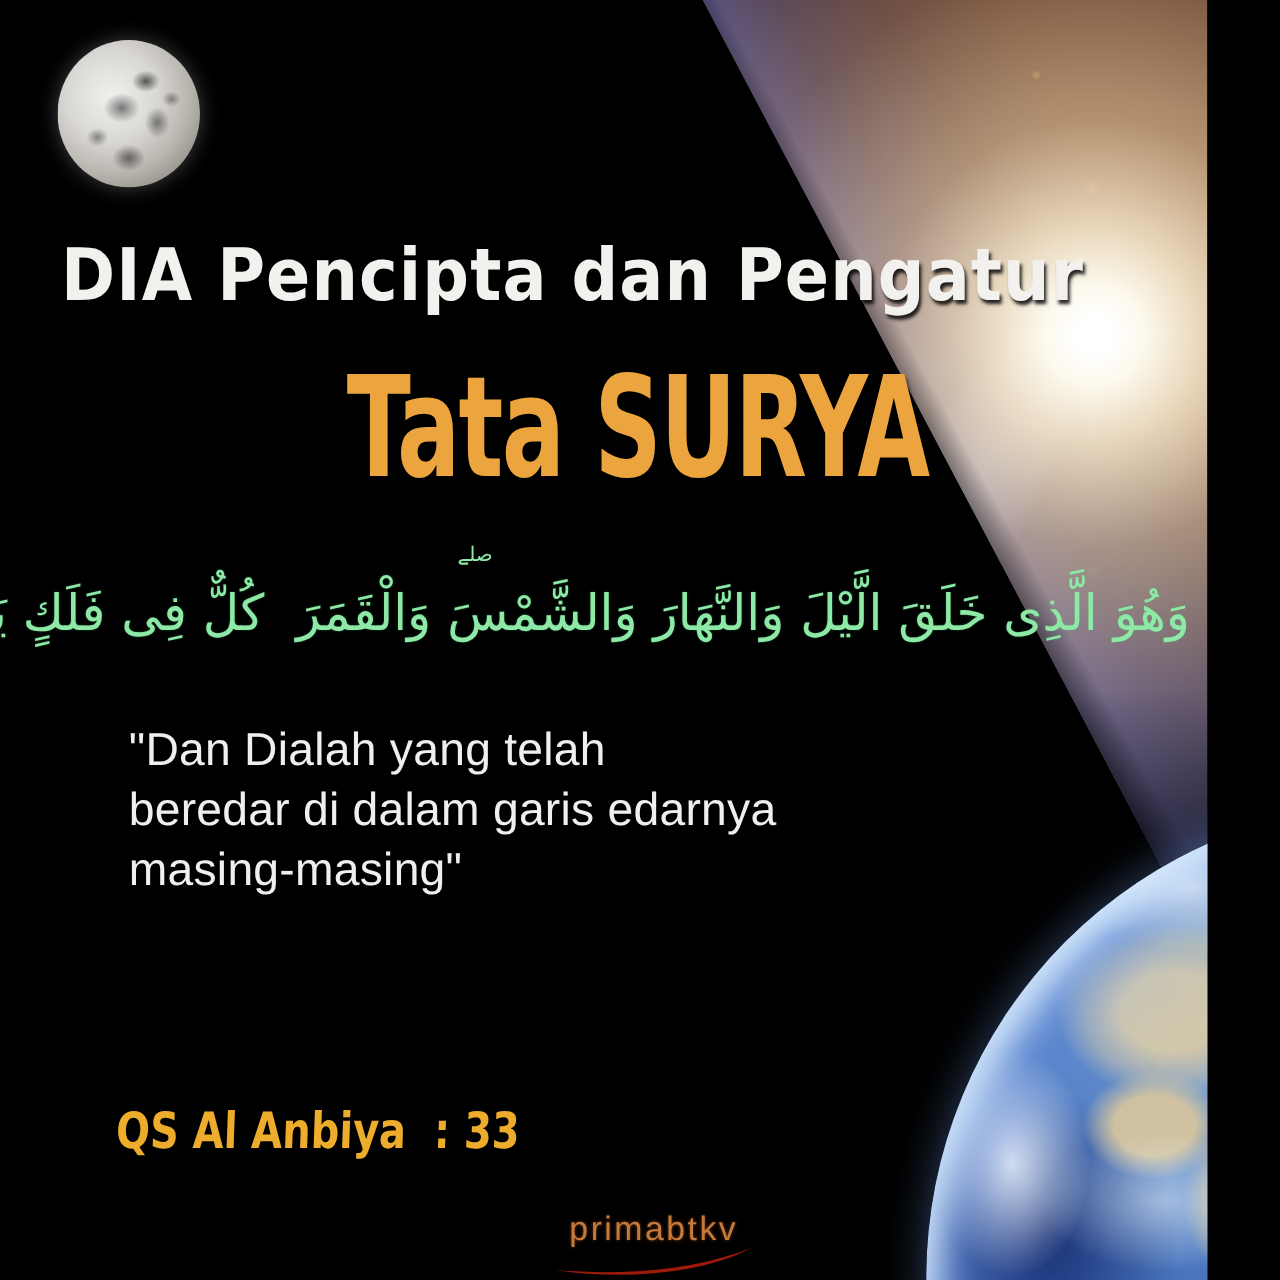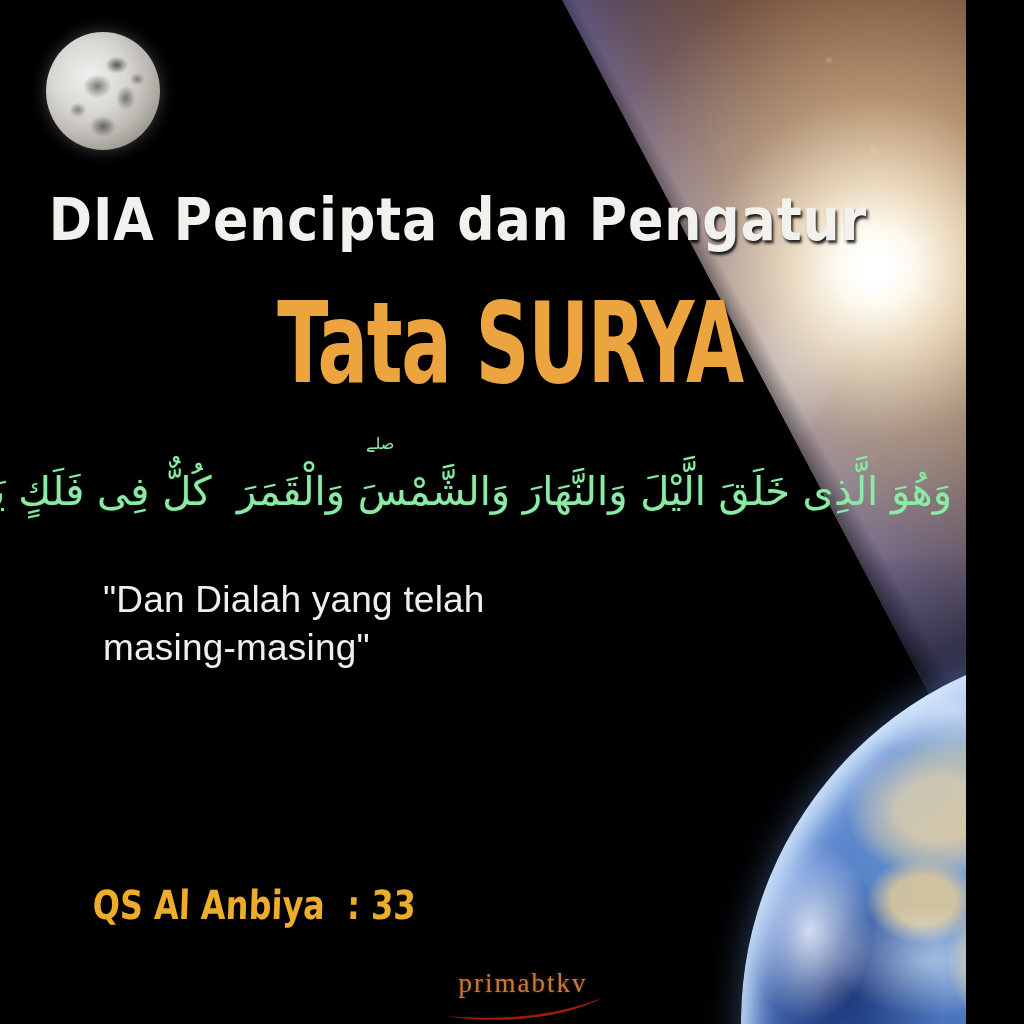--- a/index.html
+++ b/index.html
@@ -86,21 +86,21 @@
   .arabic{position:absolute;left:14px;right:14px;top:446px;direction:rtl;
     text-align:center;white-space:pre;font-size:40px;line-height:90px;color:#8ee9a7;
     font-family:"DejaVu Sans",sans-serif;text-shadow:0 0 2px rgba(60,200,120,.35);}
   .quote{position:absolute;left:103px;top:576px;color:#f1efed;
     font-family:"Liberation Sans","DejaVu Sans",sans-serif;
     font-size:37px;line-height:48px;letter-spacing:.2px;}
   .reference{position:absolute;left:92px;top:882px;white-space:pre;
     font:700 40px "DejaVu Sans",sans-serif;color:#edac2b;
     transform:skewX(-2deg) scaleX(.8);transform-origin:left bottom;}
   .watermark{position:absolute;left:523px;top:968px;transform:translateX(-50%);
-    font-family:Liberation Serif, serif;font-size:27px;
+    font-family:Liberation Sans, sans-serif;font-size:27px;
     color:#c5793a;letter-spacing:2px;text-shadow:0 0 3px rgba(190,100,35,.55);}
   .swoosh{position:absolute;left:440px;top:995px;}
 </style>
 </head>
 <body>
 
 <div class="canvas">
 
   <div class="starfield">
     <div class="sf sf-base"></div>
@@ -118,20 +118,21 @@
   <div class="earth"></div>
 
   <h1 class="title1">DIA Pencipta dan Pengatur</h1>
   <h2 class="title2">Tata SURYA</h2>
 
   <div class="waqf">صلے</div>
   <div class="arabic" dir="rtl" lang="ar">وَهُوَ الَّذِى خَلَقَ الَّيْلَ وَالنَّهَارَ وَالشَّمْسَ وَالْقَمَرَ  كُلٌّ فِى فَلَكٍ يَسْبَحُونَ</div>
 
   <div class="quote">
     <div class="qline">"Dan Dialah yang telah</div>
+    <div class="qline">beredar di dalam garis edarnya</div>
     <div class="qline">masing-masing"</div>
   </div>
 
   <div class="reference">QS Al Anbiya  : 33</div>
 
   <div class="watermark">primabtkv</div>
   <svg class="swoosh" width="165" height="30" viewBox="0 0 165 30">
     <path d="M162,3 C118,20 68,26 4,21 C64,30 124,23 162,3 Z" fill="#9e1a0c"></path>
   </svg>
 

